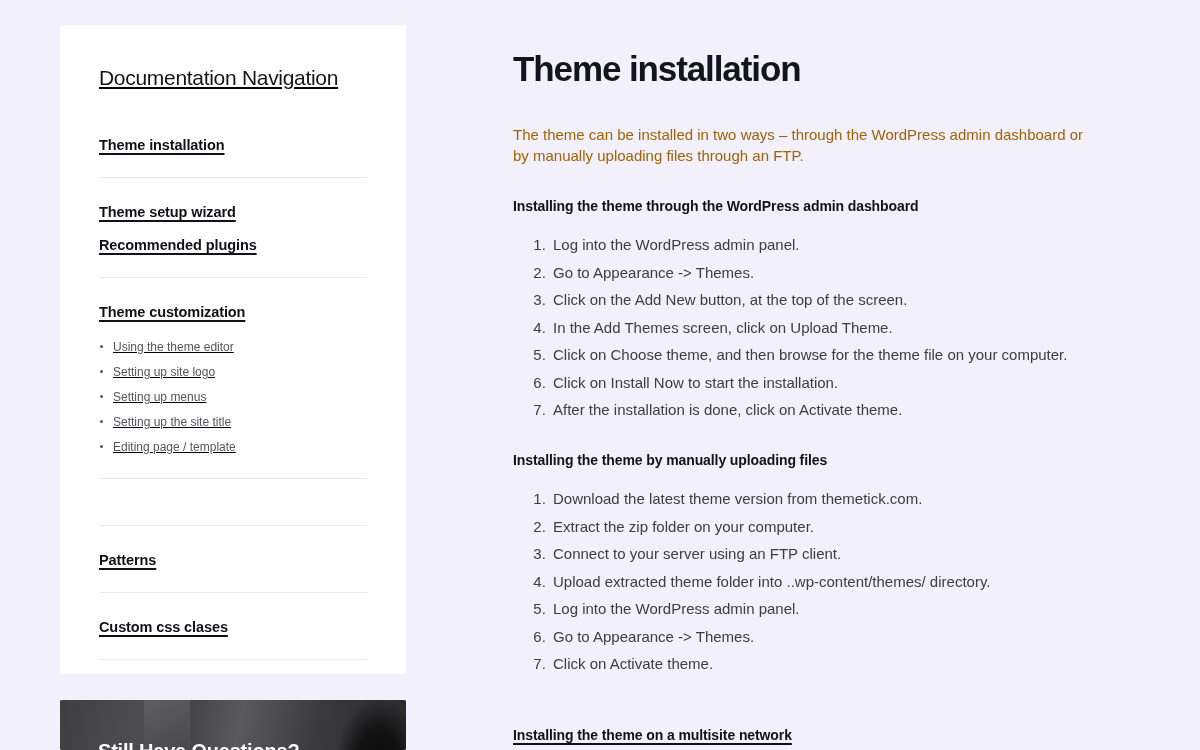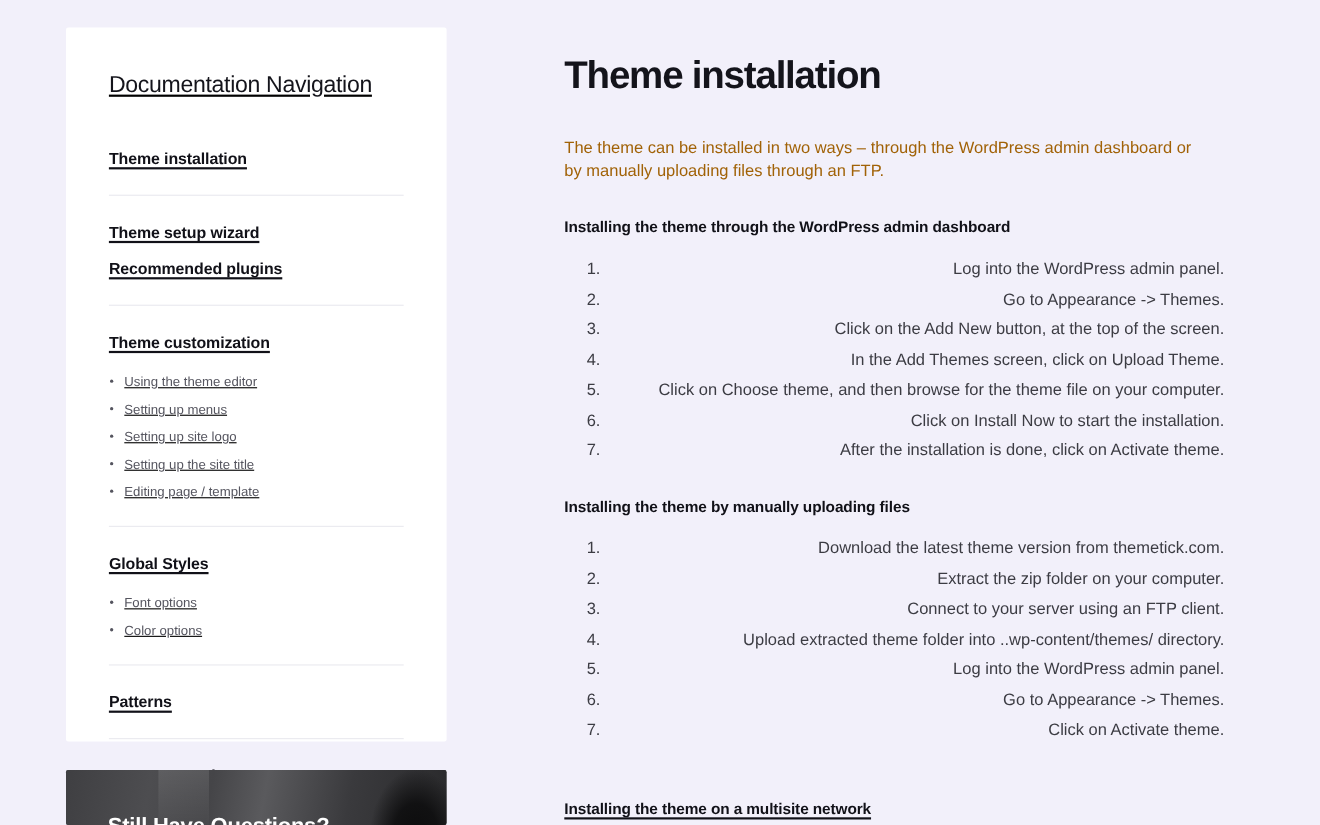--- a/index.html
+++ b/index.html
@@ -194,21 +194,20 @@
     text-decoration: underline;
     text-decoration-thickness: 1.5px;
     text-underline-offset: 3px;
     cursor: pointer;
   }
 
   ol.steps {
     margin: 18px 0 0 0;
     padding: 0 0 0 37px;
     list-style: decimal;
-    text-align: right;
   }
 
   ol.steps li {
     font-size: 15px;
     line-height: 21px;
     color: #3c3c43;
     margin-bottom: 6.5px;
     padding-left: 3px;
   }
   ol.steps li:last-child { margin-bottom: 0; }
@@ -252,56 +251,40 @@
           <a class="nav-link">Theme customization</a>
         </div>
         <div class="sp-16"></div>
         <ul class="sub-list">
           <li class="sub-item">
             <span class="dot"></span>
             <span>Using the theme editor</span>
           </li>
           <li class="sub-item">
             <span class="dot"></span>
+            <span>Setting up site logo</span>
+          </li>
+          <li class="sub-item">
+            <span class="dot"></span>
             <span>Setting up menus</span>
           </li>
           <li class="sub-item">
             <span class="dot"></span>
-            <span>Setting up site logo</span>
-          </li>
-          <li class="sub-item">
-            <span class="dot"></span>
             <span>Setting up the site title</span>
           </li>
           <li class="sub-item">
             <span class="dot"></span>
             <span>Editing page / template</span>
           </li>
         </ul>
       </div>
       <div class="sp-22"></div>
       <hr class="nav-divider">
       <div class="sp-24"></div>
 
-      <div class="nav-group">
-        <div class="nav-link-row">
-          <a class="nav-link">Global Styles</a>
-        </div>
-        <div class="sp-16"></div>
-        <ul class="sub-list">
-          <li class="sub-item">
-            <span class="dot"></span>
-            <span>Font options</span>
-          </li>
-          <li class="sub-item">
-            <span class="dot"></span>
-            <span>Color options</span>
-          </li>
-        </ul>
-      </div>
       <div class="sp-22"></div>
       <hr class="nav-divider">
       <div class="sp-24"></div>
 
       <div class="nav-group">
         <div class="nav-link-row">
           <a class="nav-link">Patterns </a>
         </div>
       </div>
       <div class="sp-22"></div>

